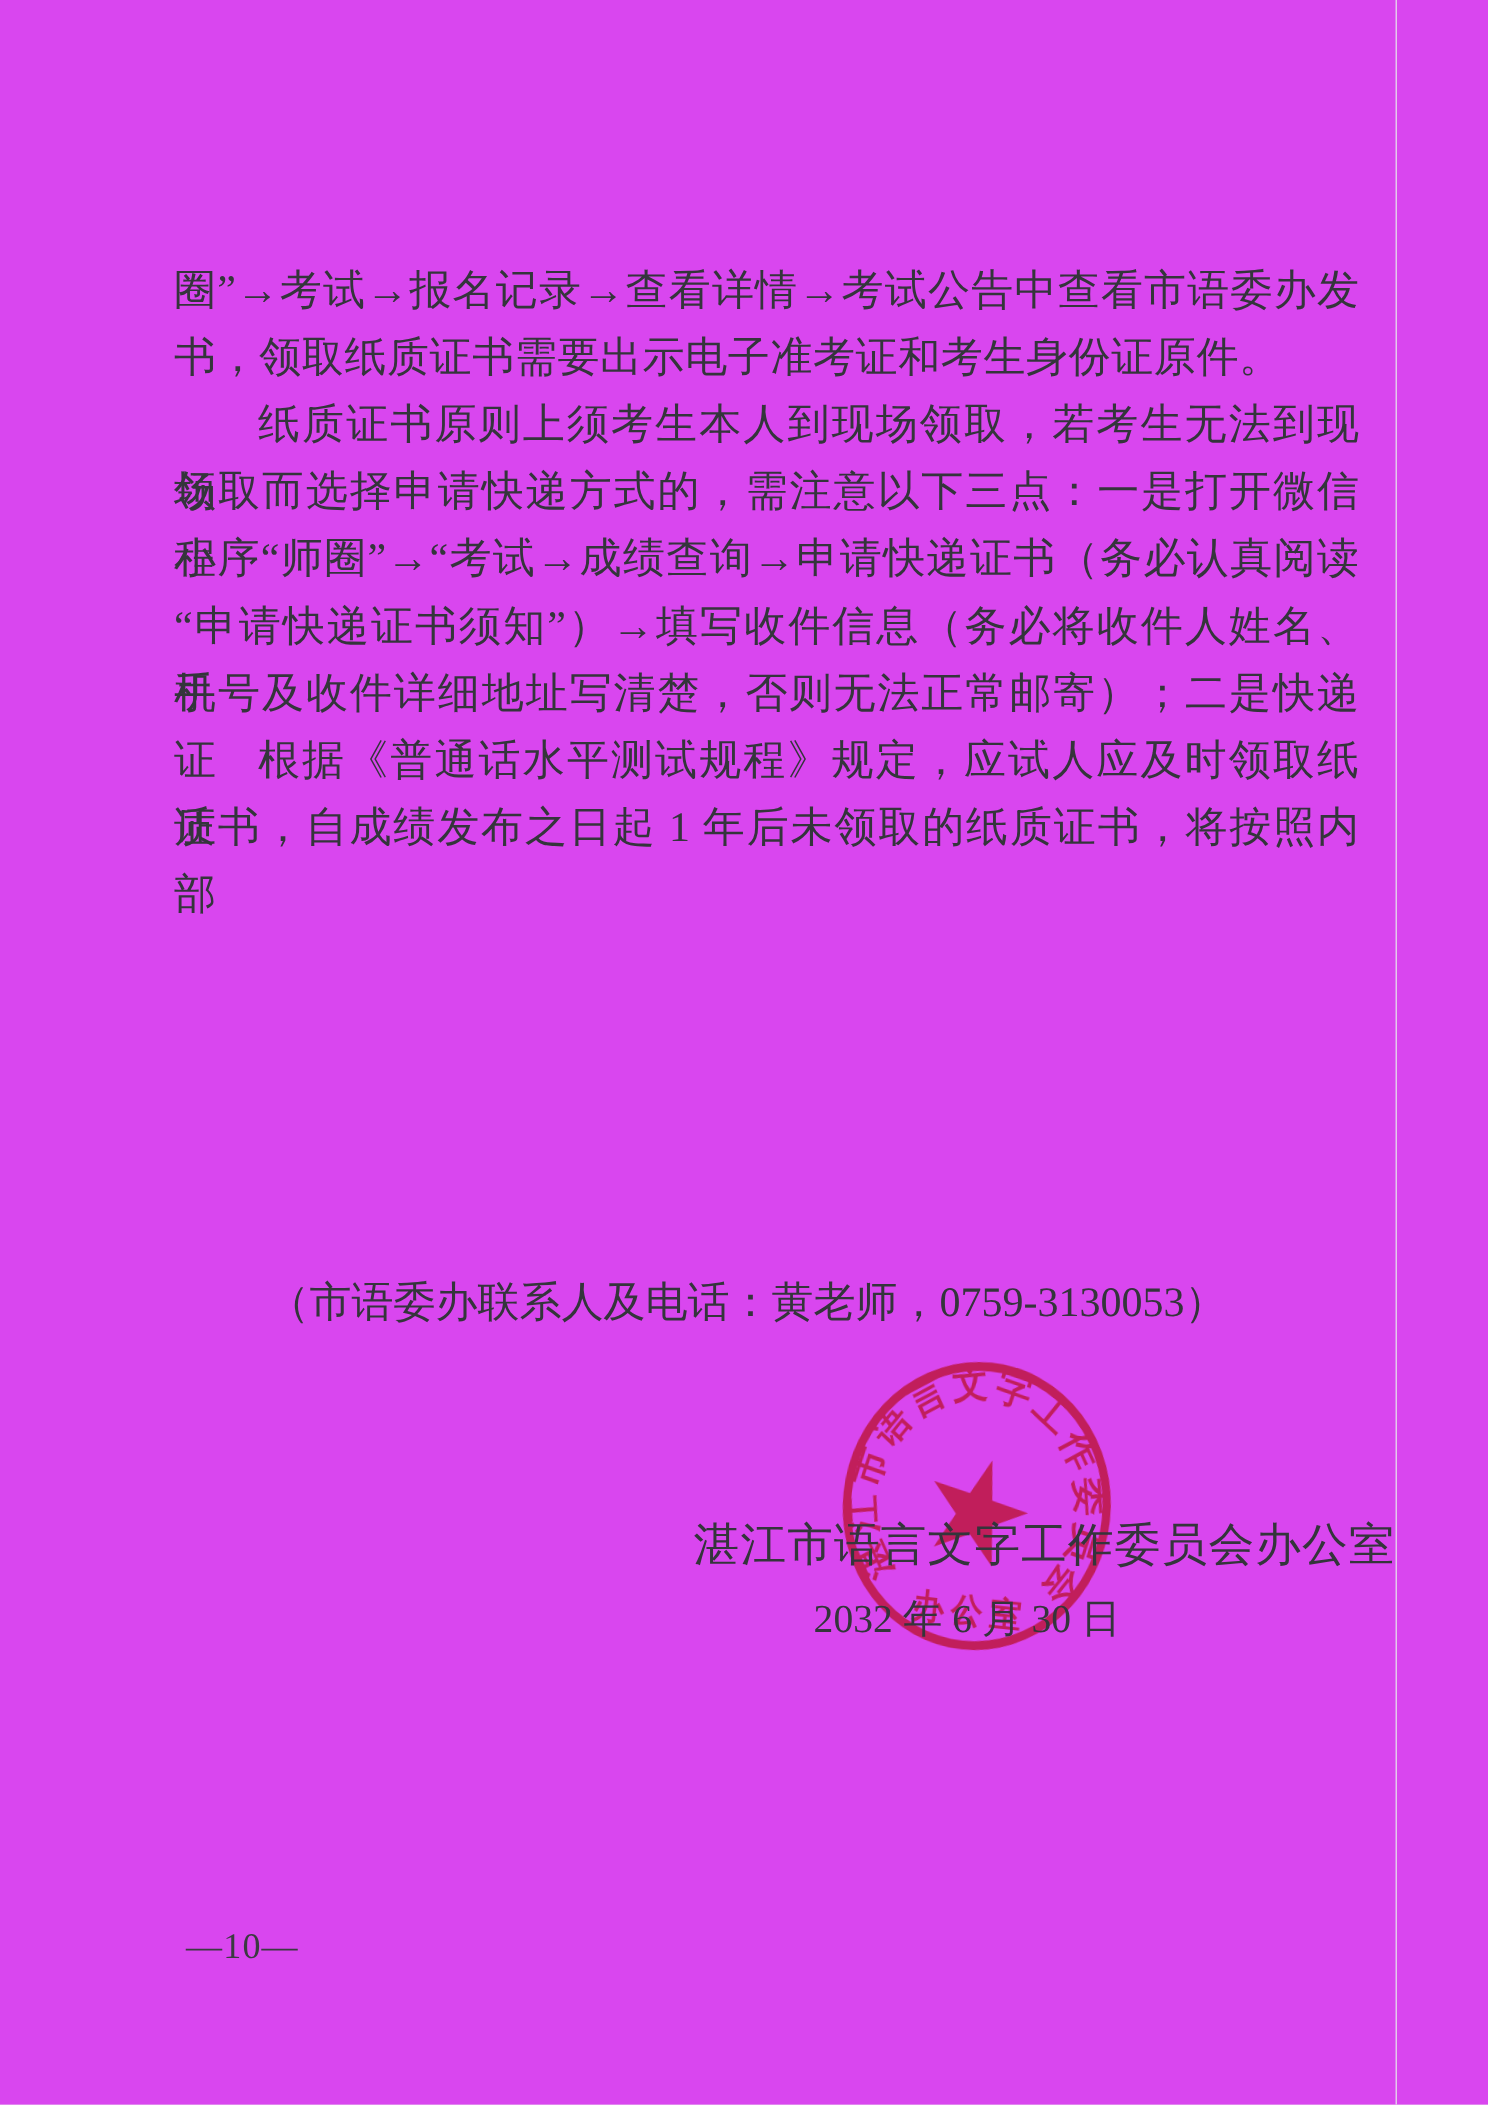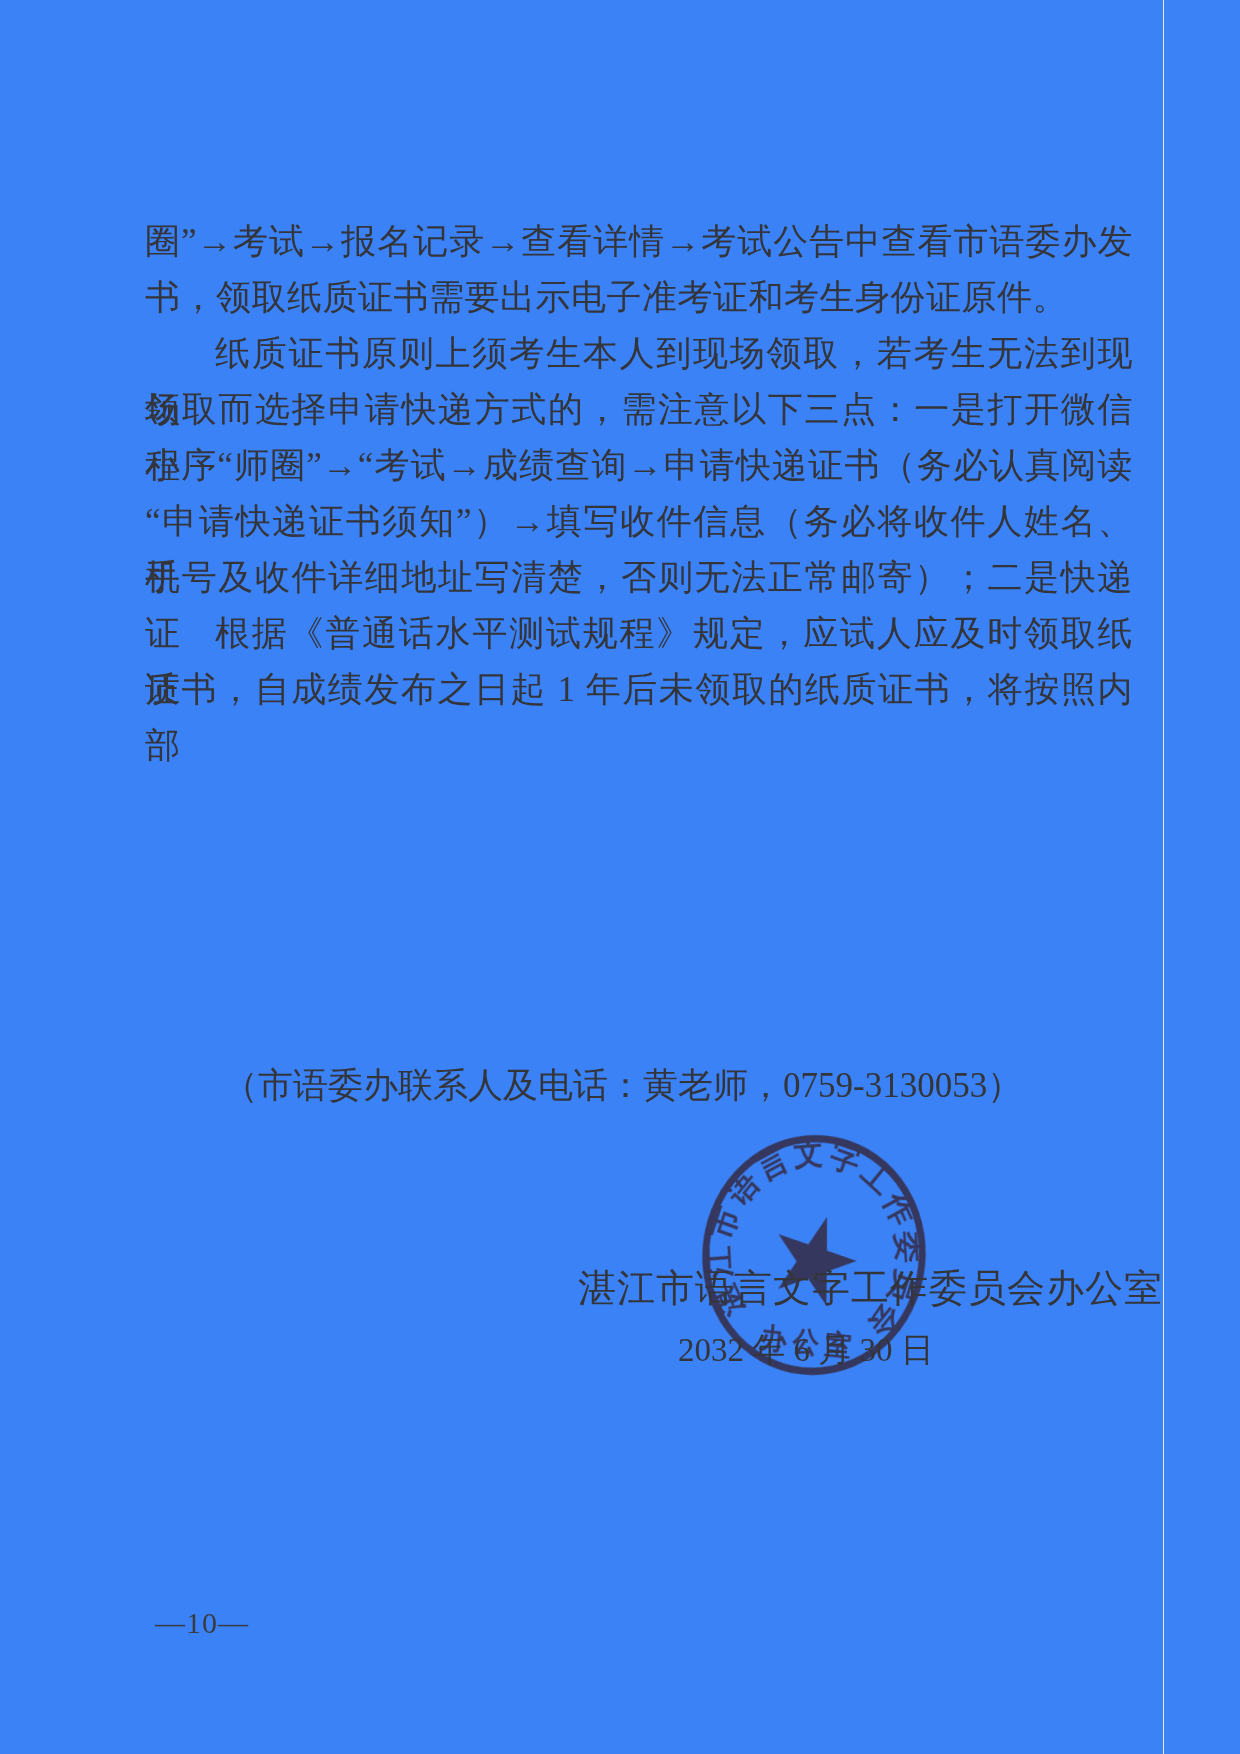--- a/index.html
+++ b/index.html
@@ -4,21 +4,21 @@
 <style>
   html,body{margin:0;padding:0;}
   body{
     background:#e9eaec;
     font-family:"Liberation Serif","DejaVu Serif",serif;
   }
   .page{
     position:relative;
     width:1240px;height:1754px;
     margin:0 auto;
-    background:#3b82f6;
+    background:#d946ef;
     overflow:hidden;
     color:#33343a;
   }
   
   .scan-line{
     position:absolute;top:0;right:76px;width:1px;height:100%;
     background:#e7e9eb;
   }
   .body-text{
     position:absolute;left:145px;top:214px;width:988px;

